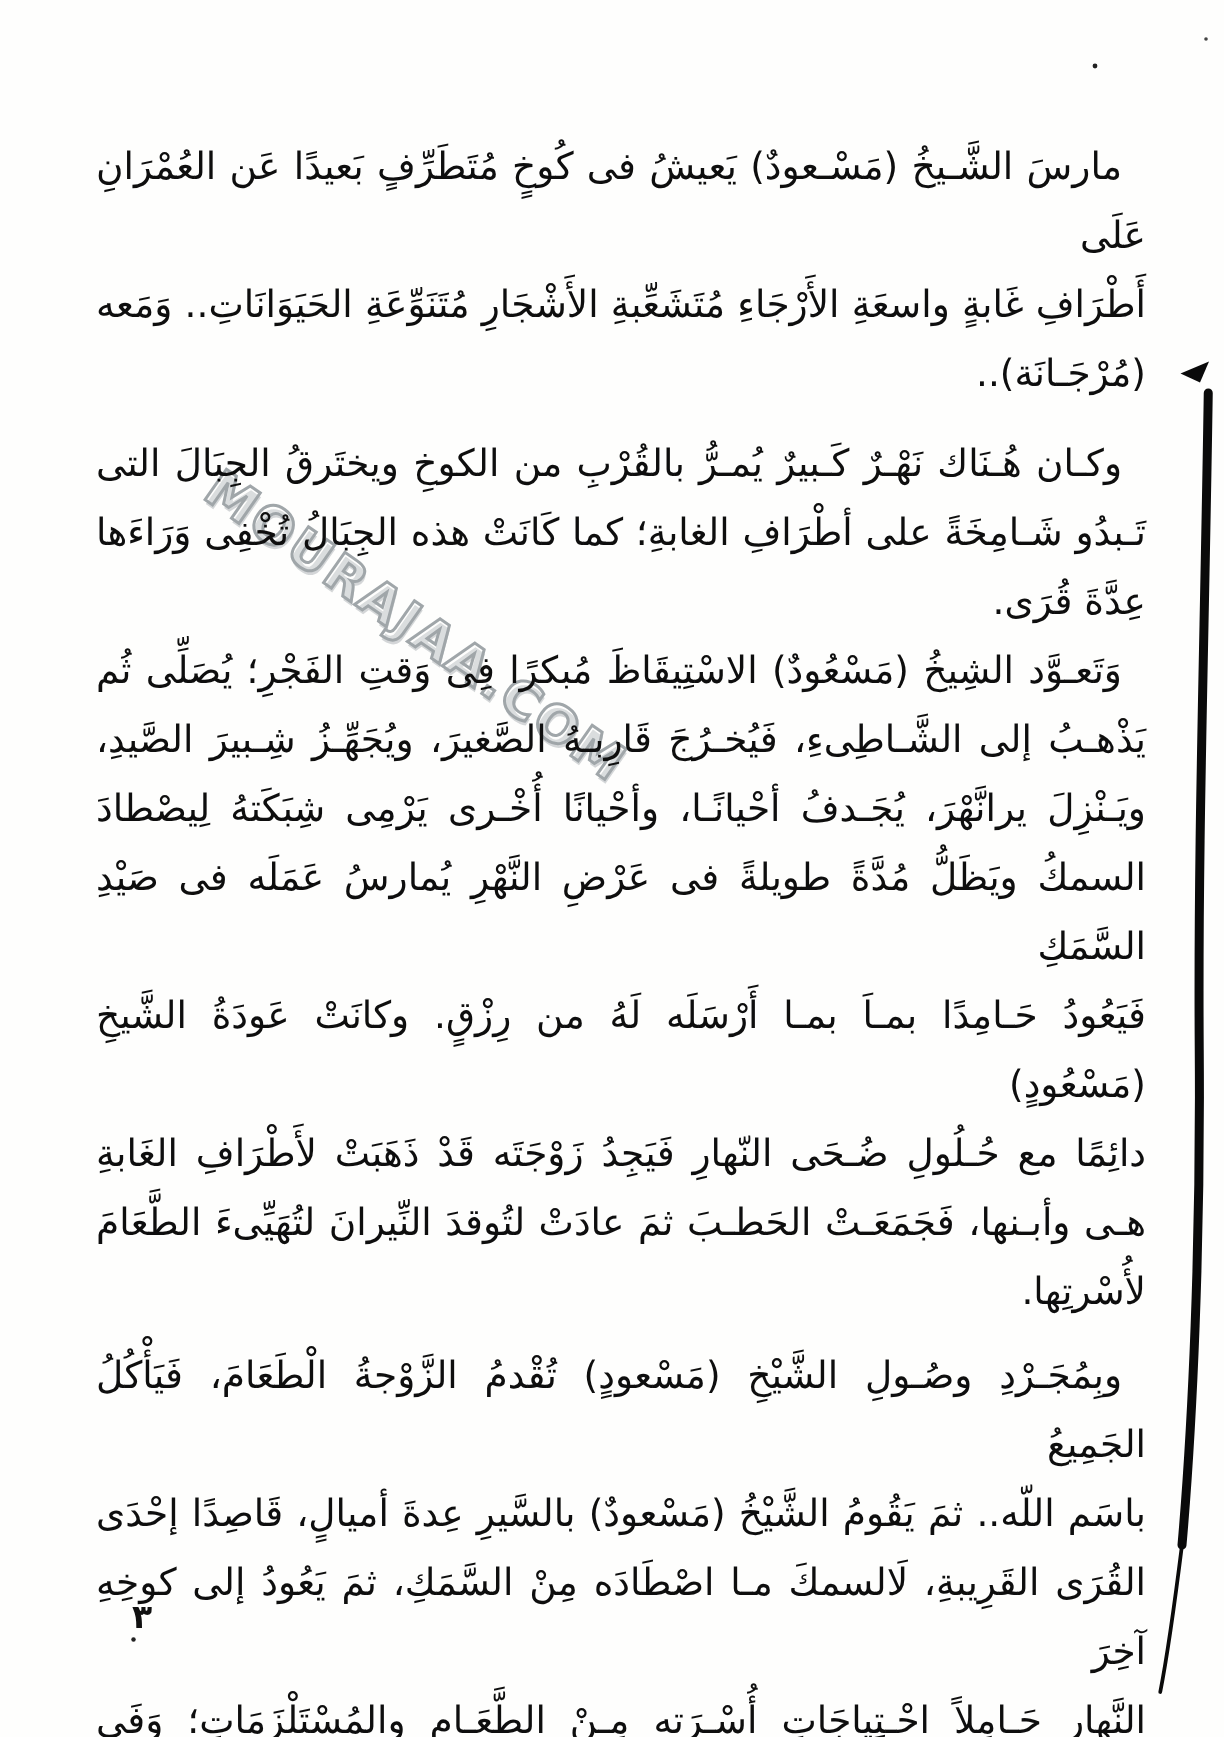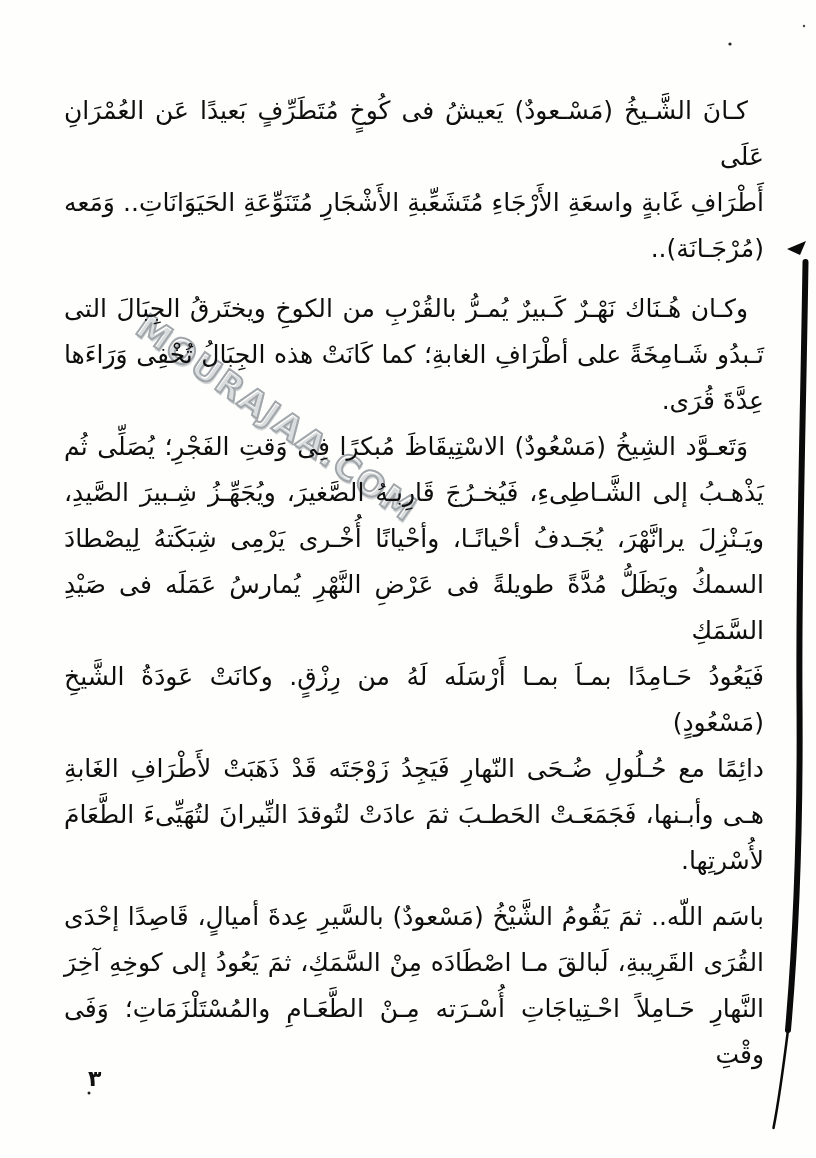--- a/index.html
+++ b/index.html
@@ -54,21 +54,21 @@
 </head>
 <body>
 
 <div class="scan-page">
 
   <div class="watermark">MOURAJAA.COM</div>
 
   <div class="text-block">
 
     <div class="para p1">
-      <div class="line first">كـانَ الشَّـيخُ (مَسْـعودٌ) يَعيشُ فى كُوخٍ مُتَطَرِّفٍ بَعيدًا عَن العُمْرَانِ عَلَى</div>
+      <div class="line first">مارسَ الشَّـيخُ (مَسْـعودٌ) يَعيشُ فى كُوخٍ مُتَطَرِّفٍ بَعيدًا عَن العُمْرَانِ عَلَى</div>
       <div class="line">أَطْرَافِ غَابةٍ واسعَةِ الأَرْجَاءِ مُتَشَعِّبةِ الأَشْجَارِ مُتَنَوِّعَةِ الحَيَوَانَاتِ.. وَمَعه</div>
       <div class="line short">(مُرْجَـانَة)..</div>
     </div>
 
     <div class="para p2">
       <div class="line first">وكـان هُـنَاك نَهْـرٌ كَـبيرٌ يُمـرُّ بالقُرْبِ من الكوخِ ويختَرقُ الجِبَالَ التى</div>
       <div class="line">تَـبدُو شَـامِخَةً على أطْرَافِ الغابةِ؛ كما كَانَتْ هذه الجِبَالُ تُخْفِى وَرَاءَها</div>
       <div class="line short">عِدَّةَ قُرَى.</div>
     </div>
 
@@ -77,22 +77,23 @@
       <div class="line">يَذْهـبُ إلى الشَّـاطِىءِ، فَيُخـرُجَ قَارِبـهُ الصَّغيرَ، ويُجَهِّـزُ شِـبيرَ الصَّيدِ،</div>
       <div class="line">ويَـنْزِلَ يرانَّهْرَ، يُجَـدفُ أحْيانًـا، وأحْيانًا أُخْـرى يَرْمِى شِبَكَتهُ لِيصْطادَ</div>
       <div class="line">السمكُ ويَظَلُّ مُدَّةً طويلةً فى عَرْضِ النَّهْرِ يُمارسُ عَمَلَه فى صَيْدِ السَّمَكِ</div>
       <div class="line">فَيَعُودُ حَـامِدًا بمـاَ بمـا أَرْسَلَه لَهُ من رِزْقٍ. وكانَتْ عَودَةُ الشَّيخِ (مَسْعُودٍ)</div>
       <div class="line">دائِمًا مع حُـلُولِ ضُـحَى النّهارِ فَيَجِدُ زَوْجَتَه قَدْ ذَهَبَتْ لأَطْرَافِ الغَابةِ</div>
       <div class="line">هـى وأبـنها، فَجَمَعَـتْ الحَطـبَ ثمَ عادَتْ لتُوقدَ النِّيرانَ لتُهَيِّىءَ الطَّعَامَ</div>
       <div class="line short">لأُسْرتِها.</div>
     </div>
 
     <div class="para p4">
+      <div class="line first">وبِمُجَـرْدِ وصُـولِ الشَّيْخِ (مَسْعودٍ) تُقْدمُ الزَّوْجةُ الْطَعَامَ، فَيَأْكُلُ الجَمِيعُ</div>
       <div class="line">باسَم اللّه.. ثمَ يَقُومُ الشَّيْخُ (مَسْعودٌ) بالسَّيرِ عِدةَ أميالٍ، قَاصِدًا إحْدَى</div>
-      <div class="line">القُرَى القَرِيبةِ، لَبالقَ مـا اصْطَادَه مِنْ السَّمَكِ، ثمَ يَعُودُ إلى كوخِهِ آخِرَ</div>
+      <div class="line">القُرَى القَرِيبةِ، لَالسمكَ مـا اصْطَادَه مِنْ السَّمَكِ، ثمَ يَعُودُ إلى كوخِهِ آخِرَ</div>
       <div class="line">النَّهارِ حَـامِلاً احْـتِياجَاتِ أُسْـرَته مِـنْ الطَّعَـامِ والمُسْتَلْزَمَاتِ؛ وَفَى وقْتِ</div>
 
     </div>
 
   </div>
 
   <div class="page-number">٣</div>
 
   <svg class="artifacts" width="816" height="1158" viewBox="0 0 816 1158">
     <path d="M805.5,262 C803,430 798.5,560 799.5,700 C800.5,830 795,950 788,1030" fill="none" stroke="#0a0a0a" stroke-width="6" stroke-linecap="round"></path>

